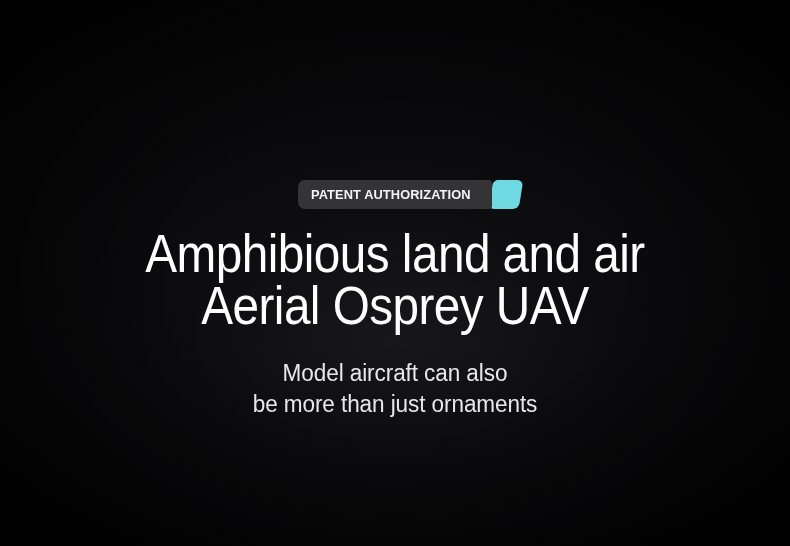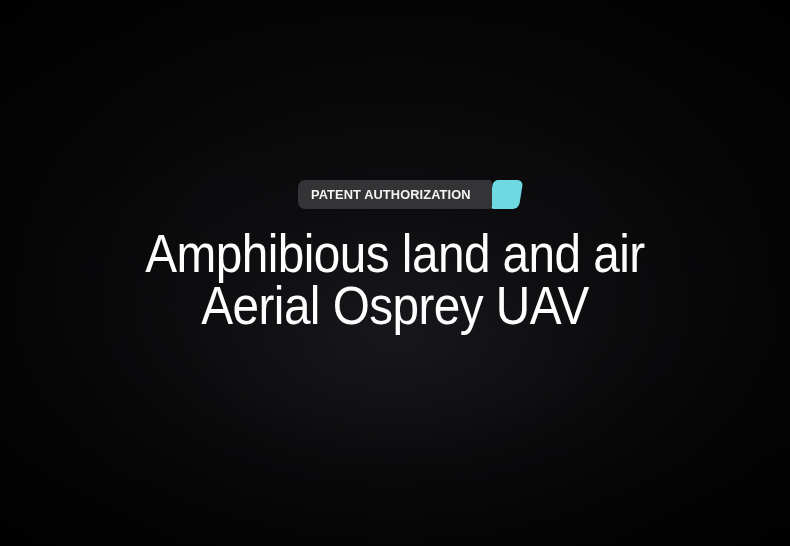--- a/index.html
+++ b/index.html
@@ -151,15 +151,19 @@
           <span class="badge-label">PATENT AUTHORIZATION</span>
         </span>
       </span>
     </div>
 
     <div class="headline">
       <span class="hl-line">Amphibious land and air</span>
       <span class="hl-line">Aerial Osprey UAV</span>
     </div>
 
+    <div class="subtitle">
+      <span class="sub-line">Model aircraft can also</span>
+      <span class="sub-line">be more than just ornaments</span>
+    </div>
 
   </div>
 </div>
 
 </body></html>

